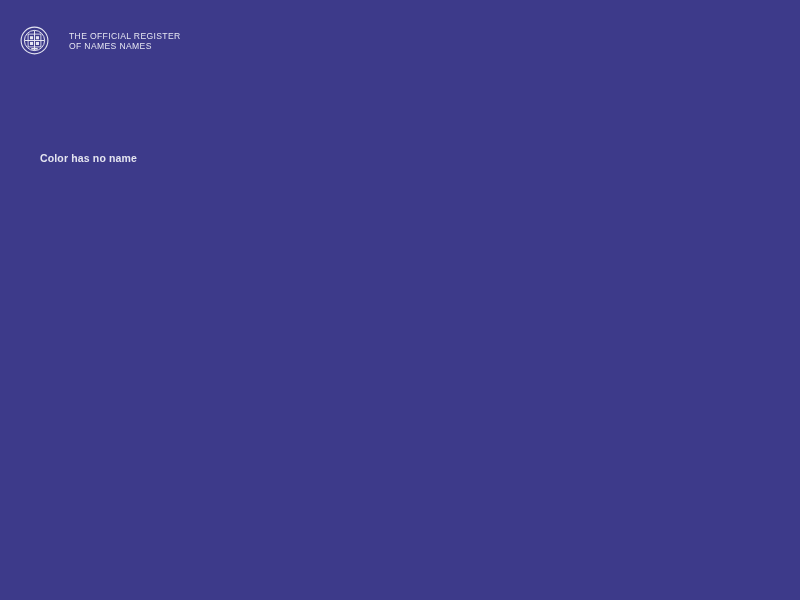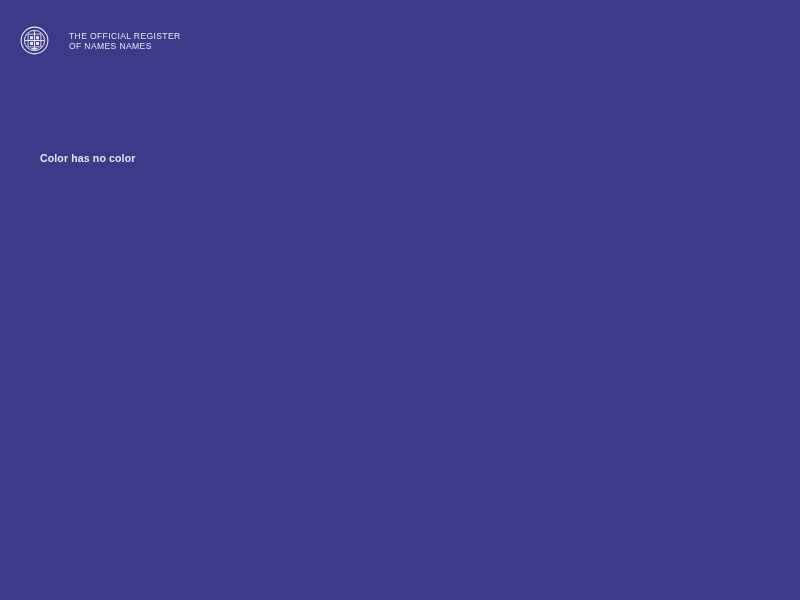--- a/index.html
+++ b/index.html
@@ -108,16 +108,16 @@
     </span>
 
     <span class="brand-wordmark">
       <span class="brand-line">THE OFFICIAL REGISTER</span>
       <span class="brand-line">OF NAMES NAMES</span>
     </span>
 
   </div>
 
   <div class="content">
-    <p class="color-subtitle">Color has no color</p>
+    <p class="color-subtitle">Color has no name</p>
   </div>
 
 </div>
 
 </body></html>

